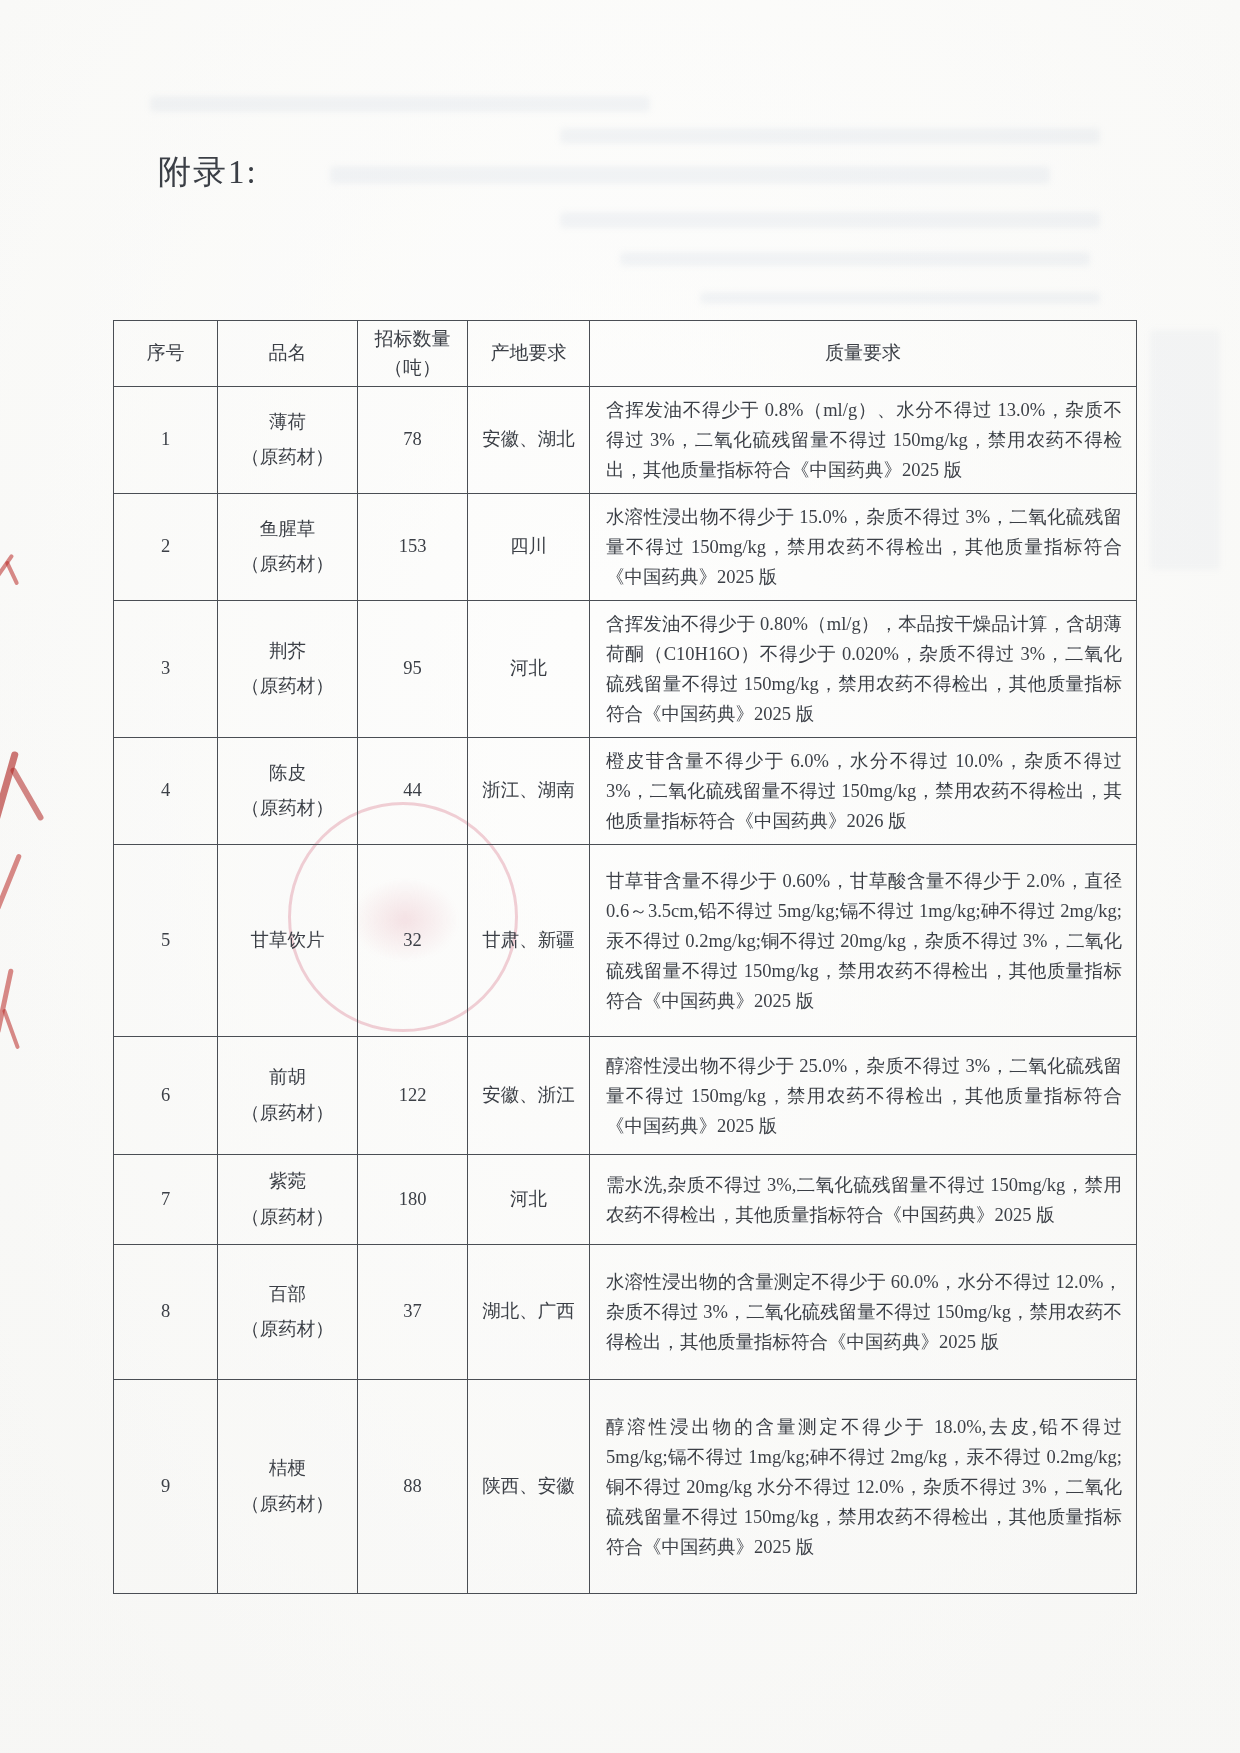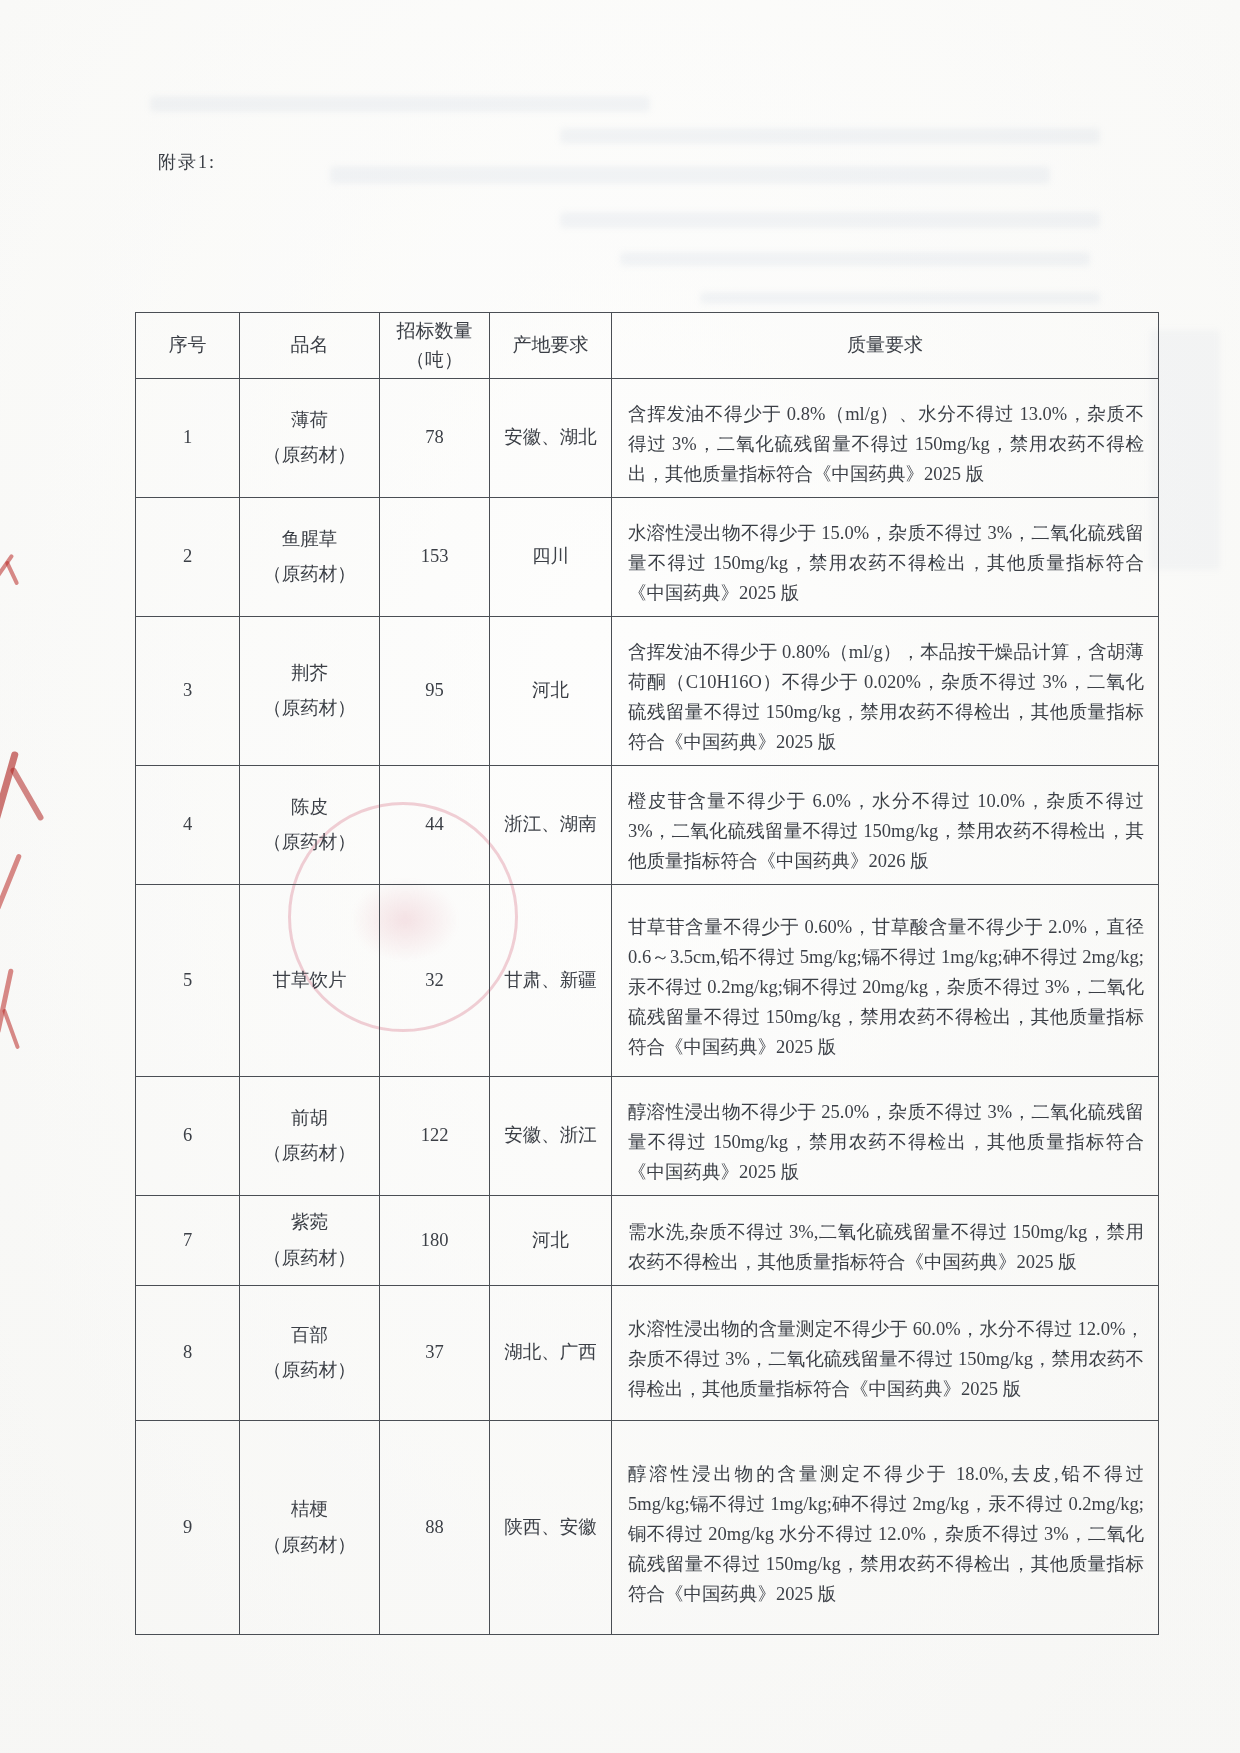--- a/index.html
+++ b/index.html
@@ -42,48 +42,48 @@
   .mk2 { left:10px; top:560px;  width:4px; height:26px; transform:rotate(-25deg); }
   .mk3 { left:0;    top:750px;  width:7px; height:88px; transform:rotate(16deg); background:rgba(176,38,36,.62); }
   .mk4 { left:24px; top:764px;  width:6px; height:60px; transform:rotate(-30deg); background:rgba(176,38,36,.55); }
   .mk5 { left:6px;  top:852px;  width:5px; height:60px; transform:rotate(22deg); }
   .mk6 { left:2px;  top:968px;  width:5px; height:66px; transform:rotate(12deg); }
   .mk7 { left:9px;  top:1008px; width:4px; height:42px; transform:rotate(-20deg); }
 
   
   .appendix {
     position:absolute; left:158px; top:150px;
-    font-size:18px; letter-spacing:2px;
+    font-size:33px; letter-spacing:2px;
   }
   .doc-title {
     position:absolute; left:0; top:190px; width:1112px; margin:0;
     text-align:center; font-size:34px; font-weight:700; letter-spacing:7px;
   }
 
   
   table.std {
-    position:absolute; left:113px; top:312px; width:1023px;
-    border-collapse:collapse; table-layout:fixed;margin-left:22px;
+    position:absolute; left:113px; top:320px; width:1023px;
+    border-collapse:collapse; table-layout:fixed;
   }
   .std th, .std td { border:1.6px solid #4a4e54; }
   .std th {
     font-weight:400; font-size:19px; line-height:1.5;
     text-align:center; vertical-align:middle;
     white-space:pre-line; padding:4px 2px;
   }
   .std td.c {
     text-align:center; vertical-align:middle;
     font-size:18.5px; line-height:1.9; white-space:pre-line;
     padding:4px 2px;
   }
   .std td.q {
     vertical-align:middle;
     font-size:18.5px; line-height:30px;
     text-align:justify;
-    padding:20px 14px 8px 16px;
+    padding:8px 14px 8px 16px;
   }
   .std thead tr { height:62px; }
   tr.r1 { height:96px; }  tr.r2 { height:88px; }  tr.r3 { height:113px; }
   tr.r4 { height:90px; }  tr.r5 { height:192px; } tr.r6 { height:118px; }
   tr.r7 { height:90px; }  tr.r8 { height:135px; } tr.r9 { height:214px; }
 </style>
 </head>
 <body>
 
 <div class="page">

